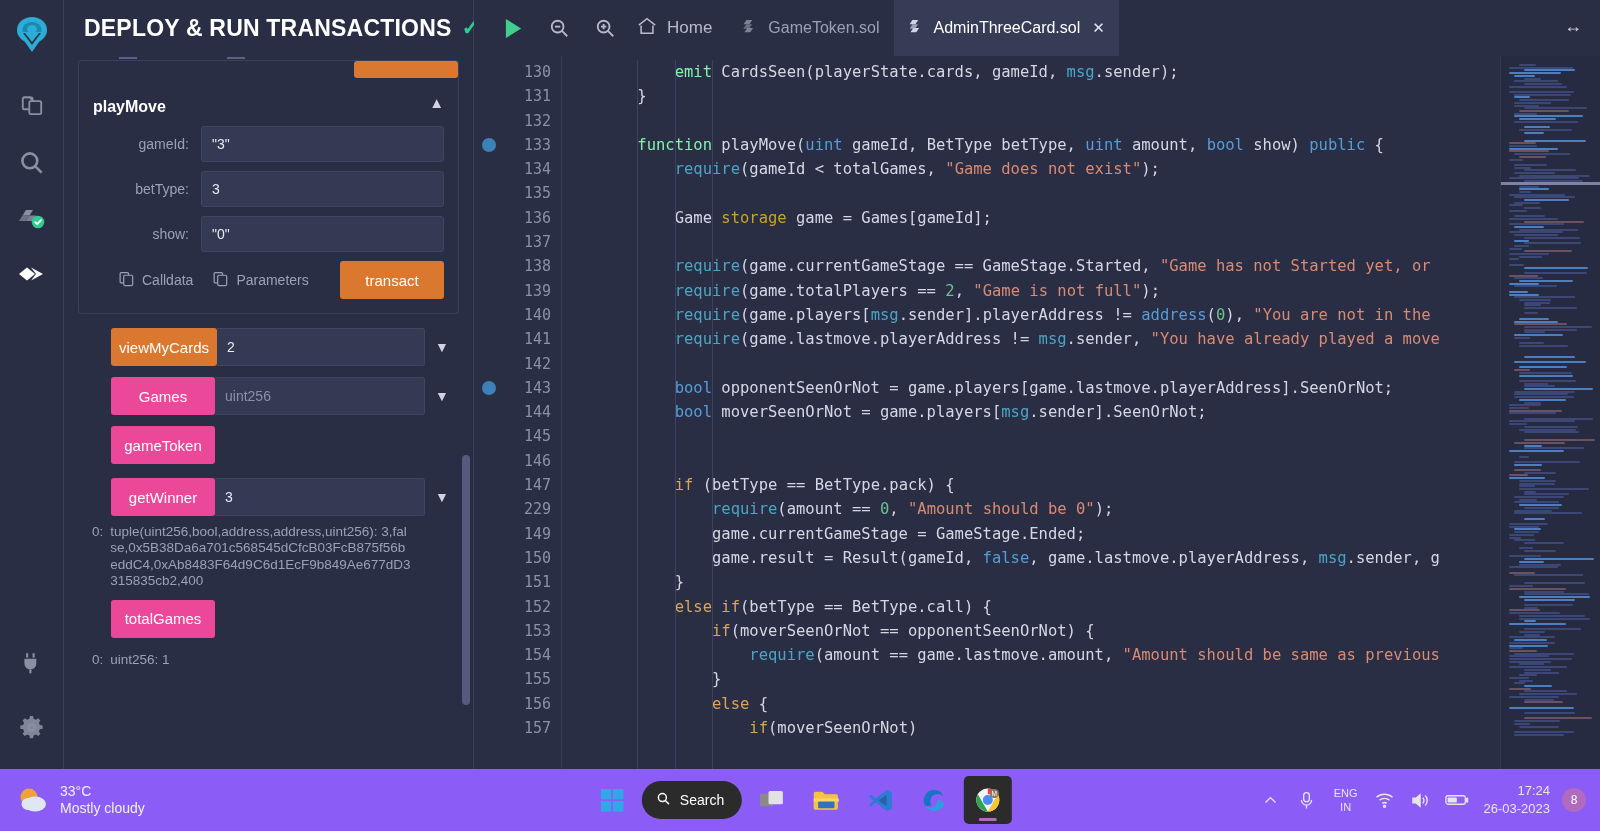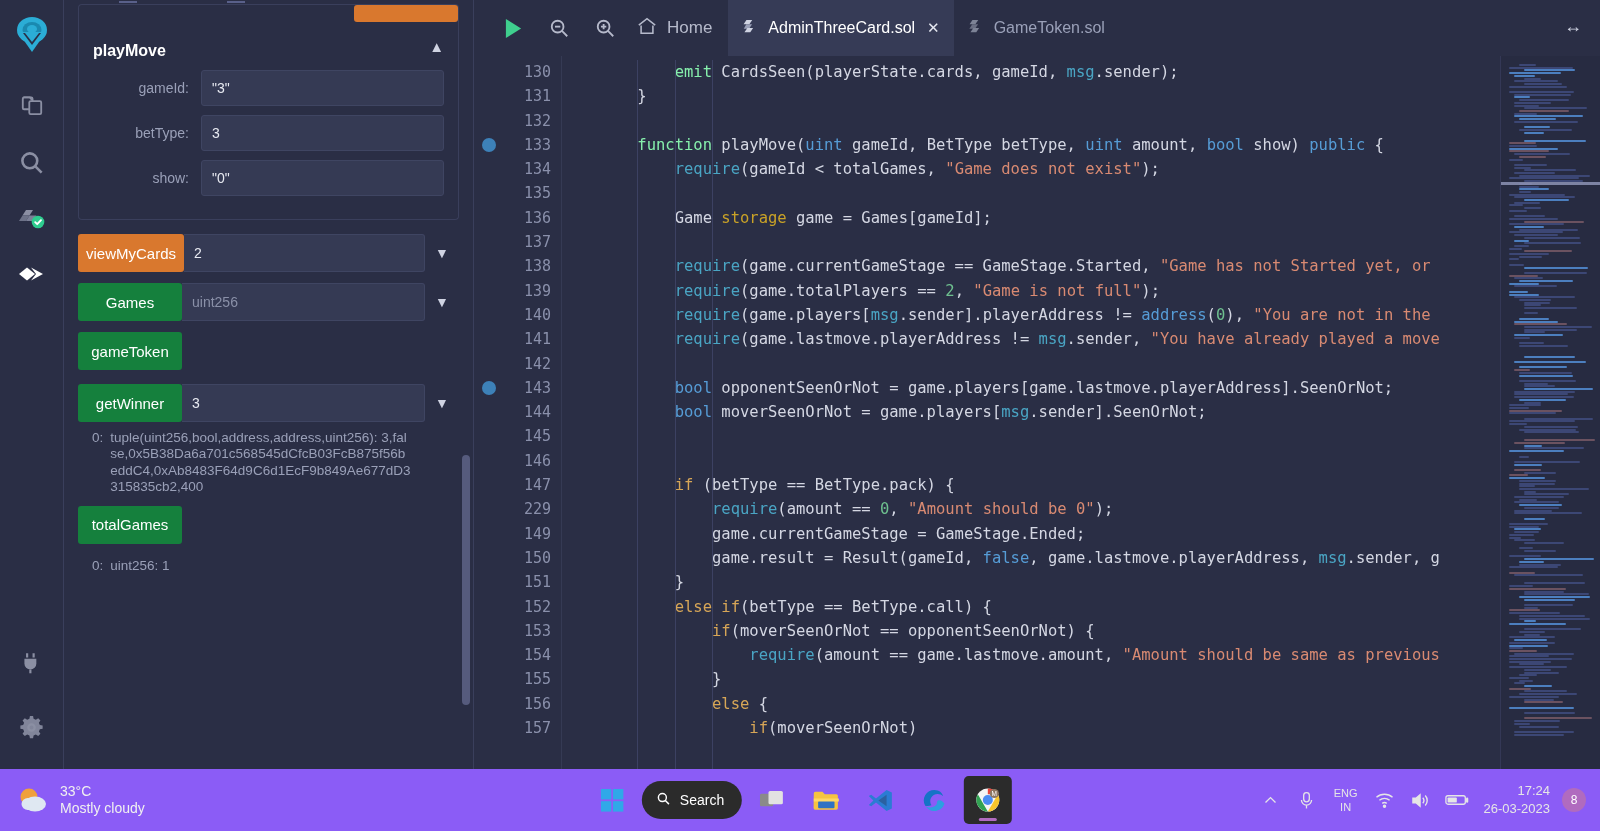--- a/index.html
+++ b/index.html
@@ -92,23 +92,23 @@
     border-radius: 3px; height: 38px; min-width: 104px;
     display: flex; align-items: center; justify-content: center;
     font-size: 15px; cursor: pointer;
   }
 
   .call-row { display: flex; align-items: center; margin-top: 11px; }
   .call-btn {
     min-width: 104px; height: 38px; border-radius: 3px;
     display: flex; align-items: center; justify-content: center;
     color: #ffffff; font-size: 15px; cursor: pointer; flex-shrink: 0;
-    padding: 0 8px; white-space: nowrap;
-  }
-  .call-btn.blue { background: #15803d; }
+    padding: 0 8px; white-space: nowrap; margin-left: 33px;
+  }
+  .call-btn.blue { background: #ec4899; }
   .call-btn.orange { background: #d9782e; }
   .call-input {
     flex: 1; height: 38px; background: #353a54; border: 1px solid #3f4562;
     border-left: none; border-radius: 0 3px 3px 0; color: #e8eaf2;
     font-size: 14px; padding: 0 10px; display: flex; align-items: center;
   }
   .call-input.ph { color: #8a90a8; }
   .call-caret { width: 34px; text-align: center; color: #cfd3e2; font-size: 14px; cursor:pointer;}
 
   .result-block {
@@ -311,20 +311,25 @@
       </div>
       <div class="rail-icon" style="margin-bottom:14px">
         <svg width="27" height="27" viewBox="0 0 24 24" fill="#8b8fa3">
           <path d="M12 8.2a3.8 3.8 0 1 0 0 7.6 3.8 3.8 0 0 0 0-7.6Zm0 2a1.8 1.8 0 1 1 0 3.6 1.8 1.8 0 0 1 0-3.6Z"></path>
           <path d="M10.6 1.8h2.8l.45 2.5 2 .85 2.1-1.4 2 2-1.4 2.1.85 2 2.5.45v2.8l-2.5.45-.85 2 1.4 2.1-2 2-2.1-1.4-2 .85-.45 2.5h-2.8l-.45-2.5-2-.85-2.1 1.4-2-2 1.4-2.1-.85-2-2.5-.45v-2.8l2.5-.45.85-2-1.4-2.1 2-2 2.1 1.4 2-.85Z" opacity=".9"></path>
         </svg>
       </div>
     </div>
 
     <div class="deploy-panel">
+      <div class="panel-header">
+        <span>DEPLOY &amp; RUN TRANSACTIONS</span>
+        <span class="check-ok">✓</span>
+        <span class="chev-right">❯</span>
+      </div>
 
       <div class="panel-scroll">
 
         <div class="card-top-stub">
           <div class="stub-tick" style="left:40px"></div>
           <div class="stub-tick" style="left:148px"></div>
           <div class="stub-orange"></div>
         </div>
 
         <div class="fn-card">
@@ -337,20 +342,41 @@
           </div>
           <div class="param-row">
             <div class="param-label">betType:</div>
             <div class="param-input">3</div>
           </div>
           <div class="param-row">
             <div class="param-label">show:</div>
             <div class="param-input">"0"</div>
           </div>
 
+          <div class="fn-actions">
+            <div class="copy-btn">
+              <span>
+                <svg width="15" height="16" viewBox="0 0 16 16" fill="none" stroke="#9aa0b8" stroke-width="1.3">
+                  <rect x="1.2" y="1.2" width="9" height="11" rx="1.3"></rect>
+                  <rect x="5" y="4" width="9.6" height="11" rx="1.3" fill="#2a2e45"></rect>
+                </svg>
+              </span>
+              <span>Calldata</span>
+            </div>
+            <div class="copy-btn">
+              <span>
+                <svg width="15" height="16" viewBox="0 0 16 16" fill="none" stroke="#9aa0b8" stroke-width="1.3">
+                  <rect x="1.2" y="1.2" width="9" height="11" rx="1.3"></rect>
+                  <rect x="5" y="4" width="9.6" height="11" rx="1.3" fill="#2a2e45"></rect>
+                </svg>
+              </span>
+              <span>Parameters</span>
+            </div>
+            <div class="transact-btn">transact</div>
+          </div>
         </div>
 
         <div class="call-row" style="margin-top:14px">
           <div class="call-btn orange">viewMyCards</div>
           <div class="call-input">2</div>
           <div class="call-caret">▼</div>
         </div>
 
         <div class="call-row">
           <div class="call-btn blue">Games</div>
@@ -410,40 +436,40 @@
         <div class="tb-home">
           <span>
             <svg width="22" height="20" viewBox="0 0 24 22" fill="none" stroke="#b6bacb" stroke-width="1.7">
               <path d="M3 10 L12 3 L21 10"></path>
                 <path d="M5.5 10.5 V19 h13 V10.5"></path>
             </svg>
           </span>
           <span>Home</span>
         </div>
 
+        <div class="etab">
+          <span class="sol-ico">
+            <svg width="16" height="18" viewBox="0 0 18 20">
+              <path d="M5 2 L11.5 2 L8.3 7 L1.8 7 Z" fill="#7d8396"></path>
+              <path d="M4.8 7 L11.3 7 L8 12 L1.5 12 Z" fill="#6a6f83"></path>
+              <path d="M6 11 L12.5 11 L9.3 16 L2.8 16 Z" fill="#7d8396"></path>
+            </svg>
+          </span>
+          <span>GameToken.sol</span>
+        </div>
         <div class="etab active">
           <span class="sol-ico">
             <svg width="16" height="18" viewBox="0 0 18 20">
               <path d="M5 2 L11.5 2 L8.3 7 L1.8 7 Z" fill="#cfd3e2"></path>
               <path d="M1.8 7 L8.3 7 L5 12 L-1 12 Z" fill="#9aa0b8" transform="translate(3,0)"></path>
               <path d="M6 11 L12.5 11 L9.3 16 L2.8 16 Z" fill="#cfd3e2"></path>
             </svg>
           </span>
           <span>AdminThreeCard.sol</span>
           <span class="etab-close">✕</span>
-        </div>
-        <div class="etab">
-          <span class="sol-ico">
-            <svg width="16" height="18" viewBox="0 0 18 20">
-              <path d="M5 2 L11.5 2 L8.3 7 L1.8 7 Z" fill="#7d8396"></path>
-              <path d="M4.8 7 L11.3 7 L8 12 L1.5 12 Z" fill="#6a6f83"></path>
-              <path d="M6 11 L12.5 11 L9.3 16 L2.8 16 Z" fill="#7d8396"></path>
-            </svg>
-          </span>
-          <span>GameToken.sol</span>
         </div>
 
         <div class="resize-ico">↔</div>
       </div>
 
       <div class="code-wrap">
         <div class="gutter-bp" id="bpgutter">
             <div class="bp-dot" style="top: 81.9px;"></div>
             <div class="bp-dot" style="top: 324.9px;"></div>
           </div>

